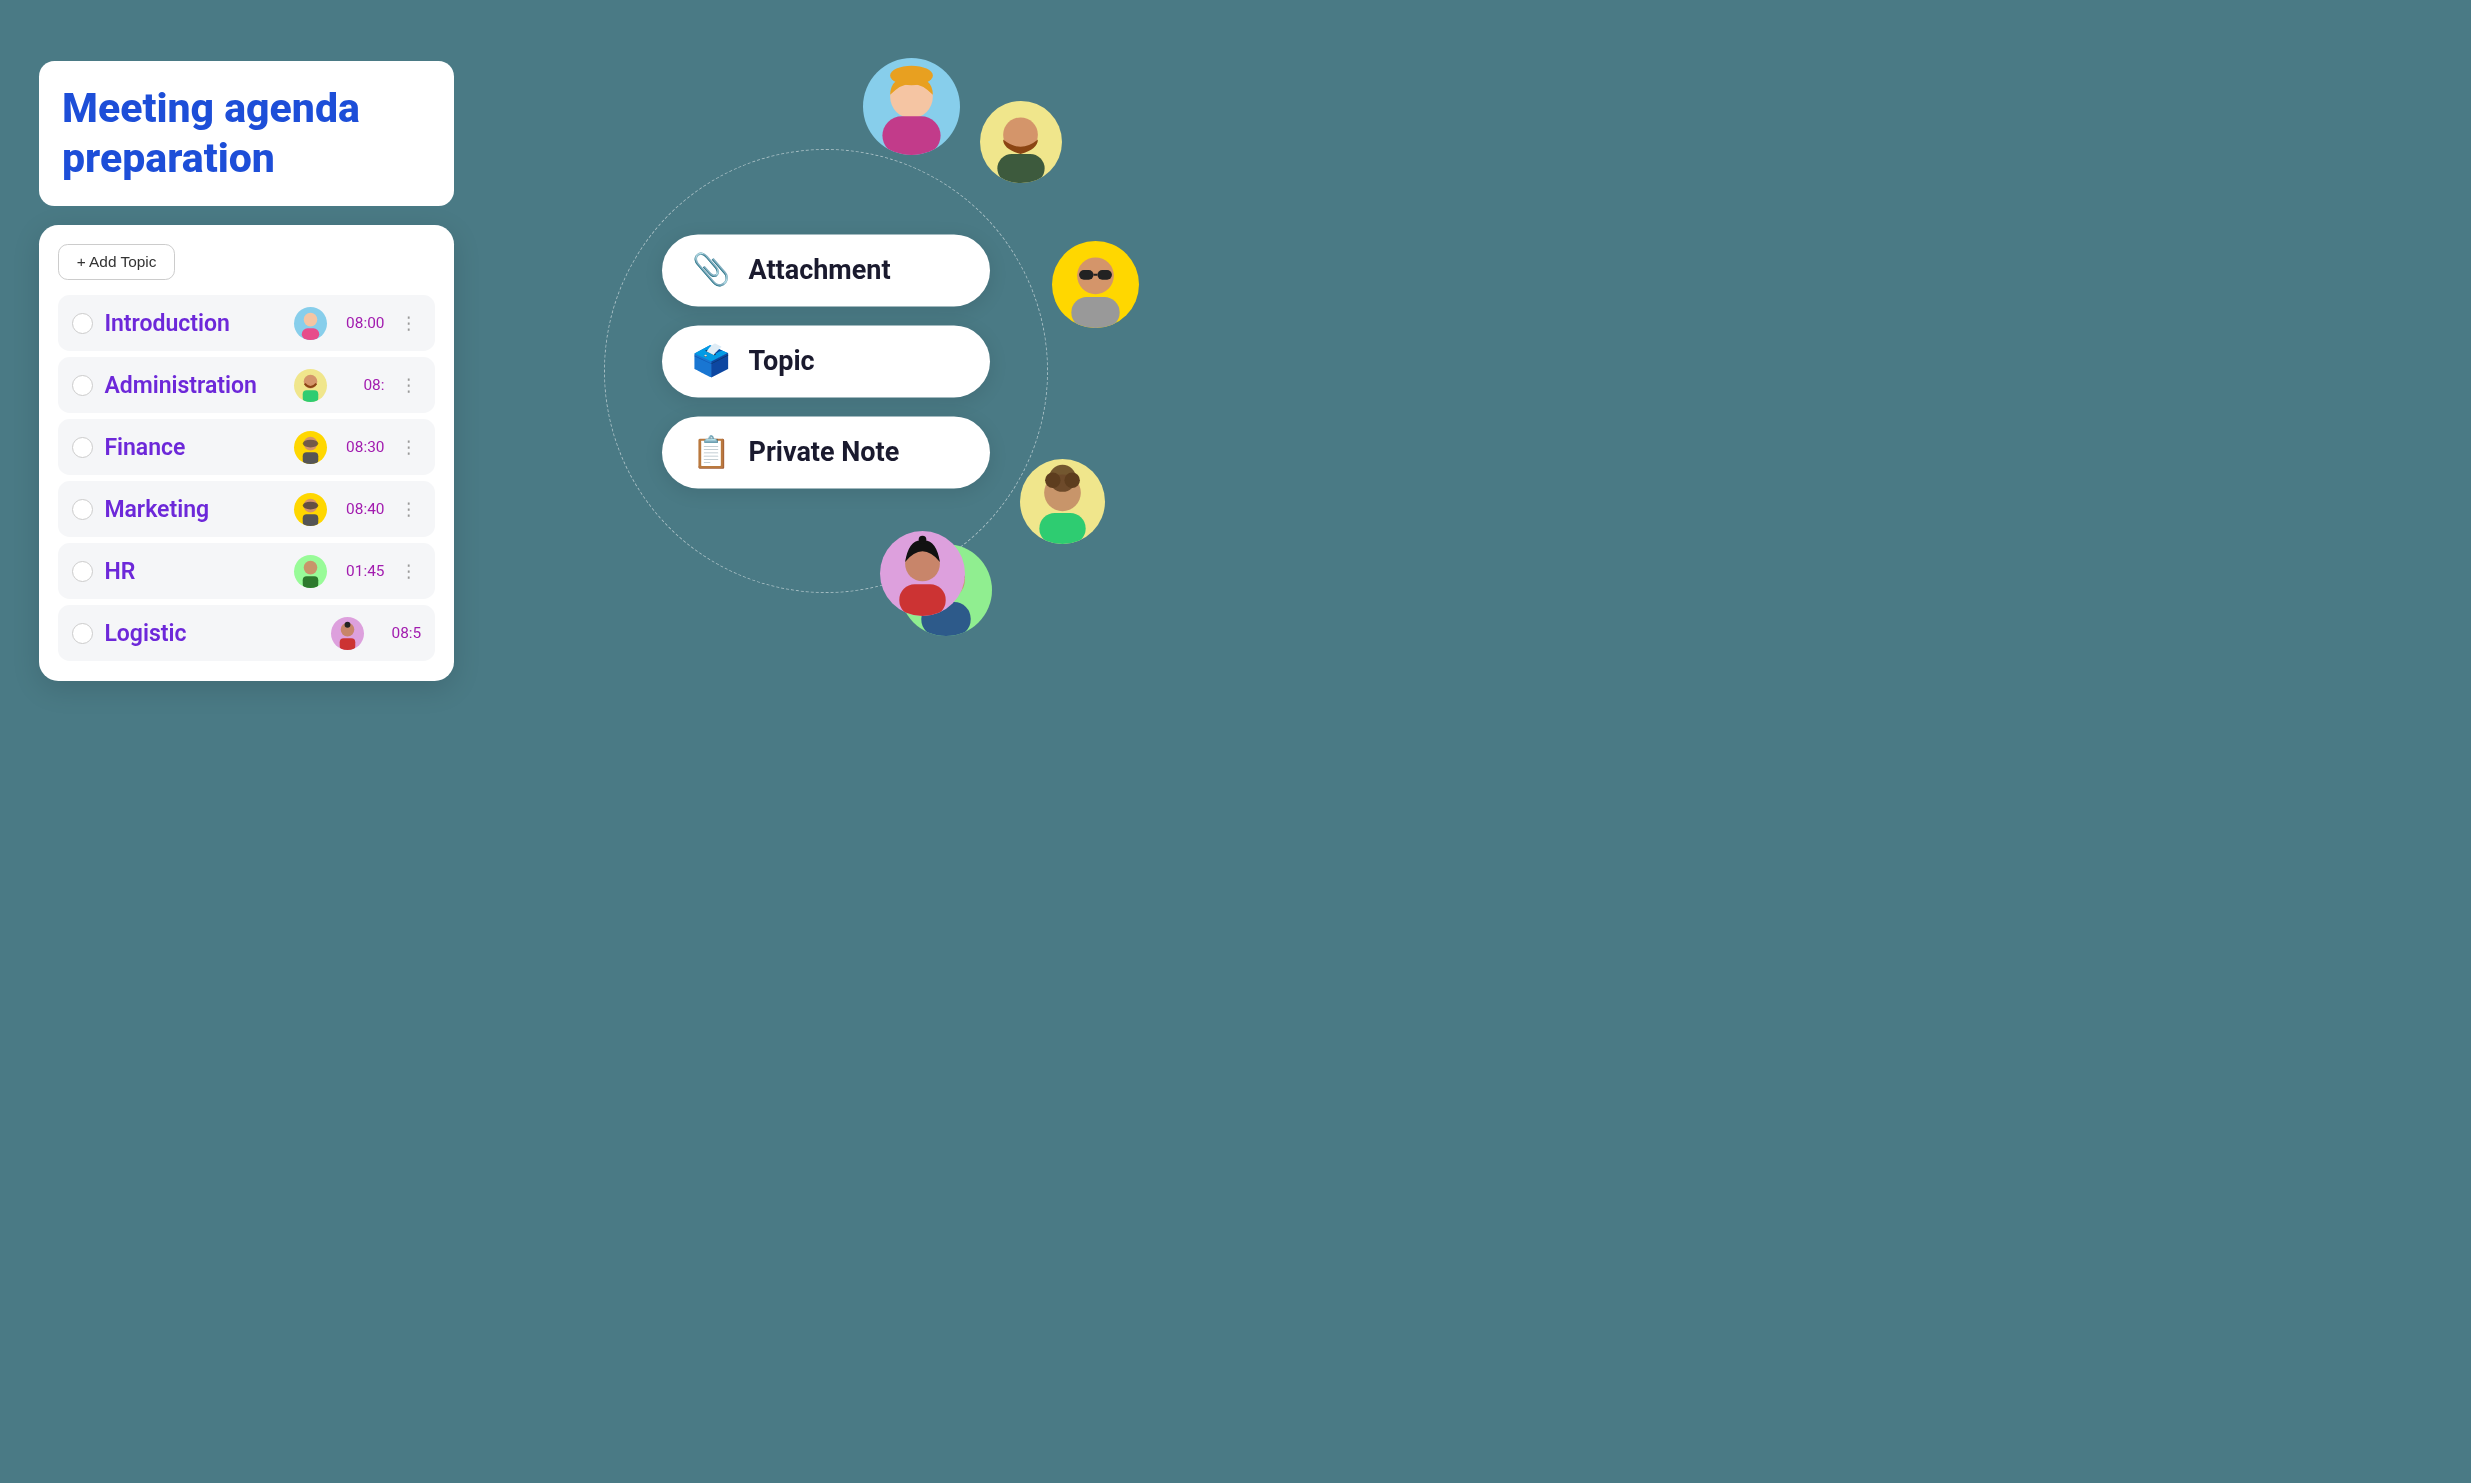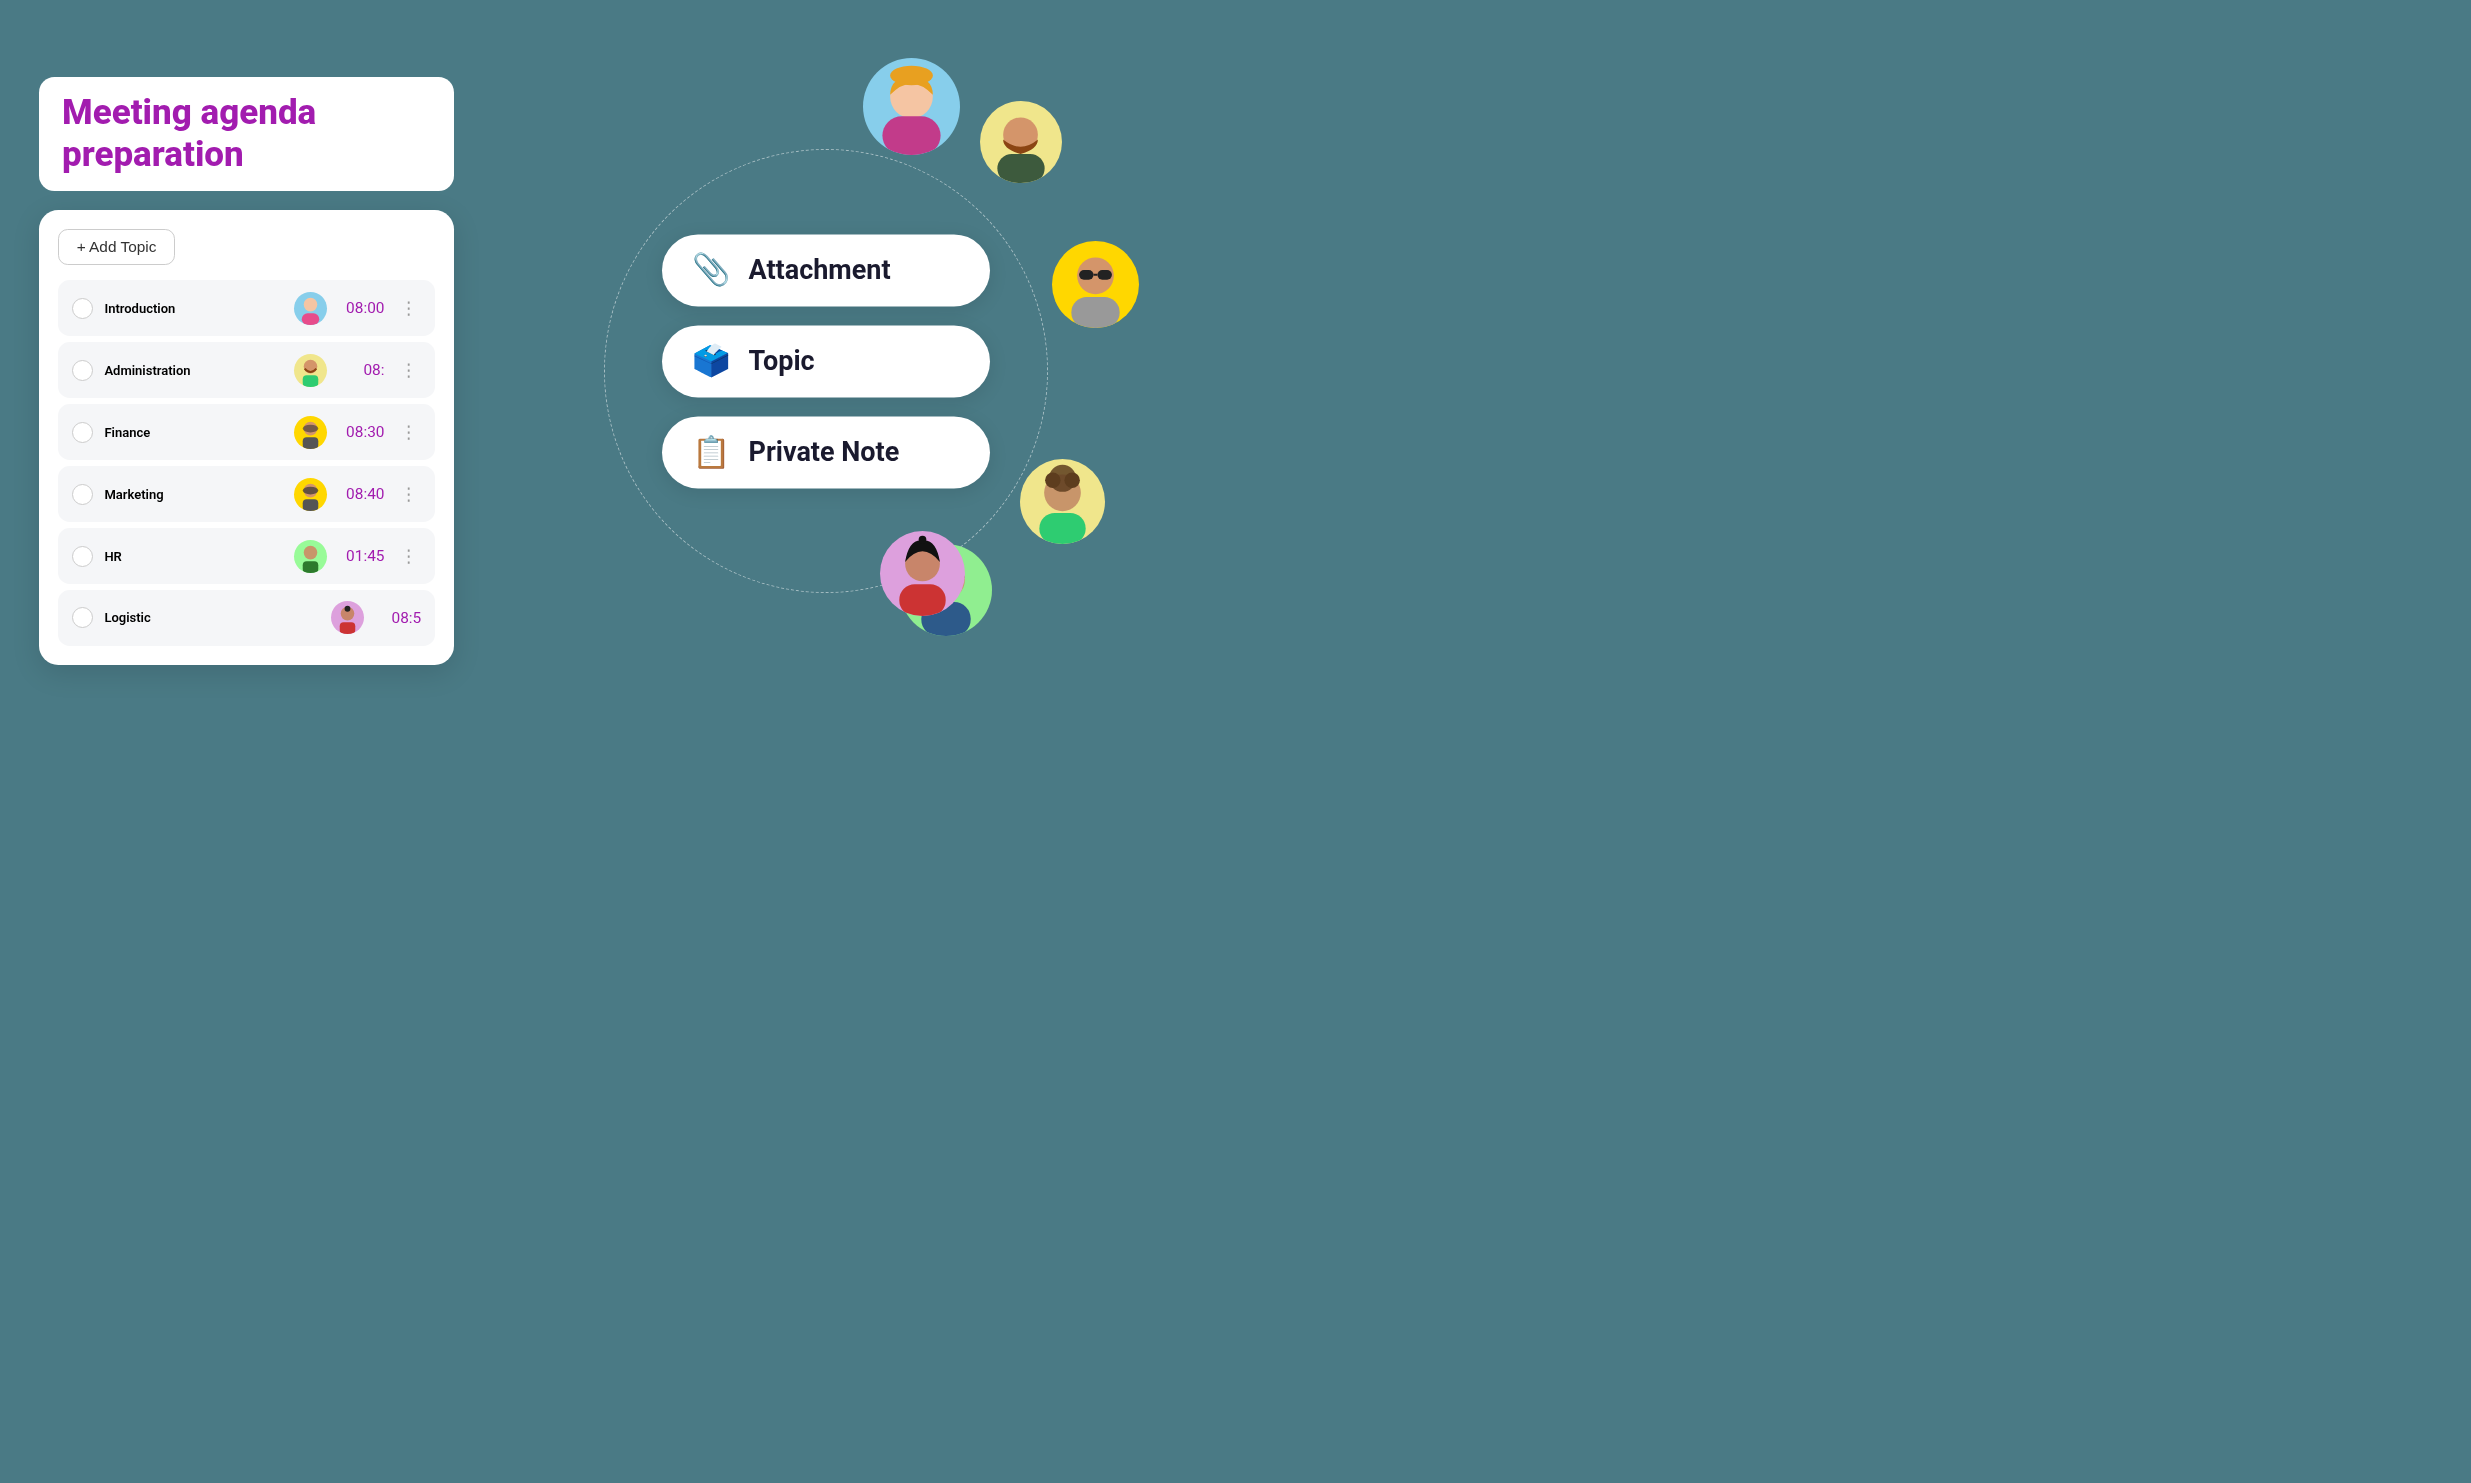--- a/index.html
+++ b/index.html
@@ -26,26 +26,26 @@
 
     
     .left-panel {
       position: relative;
       z-index: 10;
       width: 415px;
       flex-shrink: 0;
     }
 
     .page-title {
-      font-size: 35px;
+      font-size: 41px;
       font-weight: 800;
-      color: #a21caf;
+      color: #1d4ed8;
       background: white;
       border-radius: 15.4px;
-      padding: 15px 23px;
+      padding: 23px 23px;
       margin-bottom: 19.3px;
       display: inline-block;
       line-height: 1.2;
     }
 
     .agenda-card {
       background: white;
       border-radius: 19.3px;
       padding: 19.3px;
       box-shadow: 0 7.7px 29px rgba(0,0,0,0.12);
@@ -85,23 +85,23 @@
       width: 21px;
       height: 21px;
       border-radius: 50%;
       border: 1.9px solid #ccc;
       background: white;
       flex-shrink: 0;
     }
 
     .agenda-item .topic-name {
       flex: 1;
-      font-size: 13px;
+      font-size: 23px;
       font-weight: 600;
-      color: #000000;
+      color: #6d28d9;
     }
 
     .agenda-item .avatar {
       width: 33px;
       height: 33px;
       border-radius: 50%;
       flex-shrink: 0;
       display: flex;
       align-items: center;
       justify-content: center;

